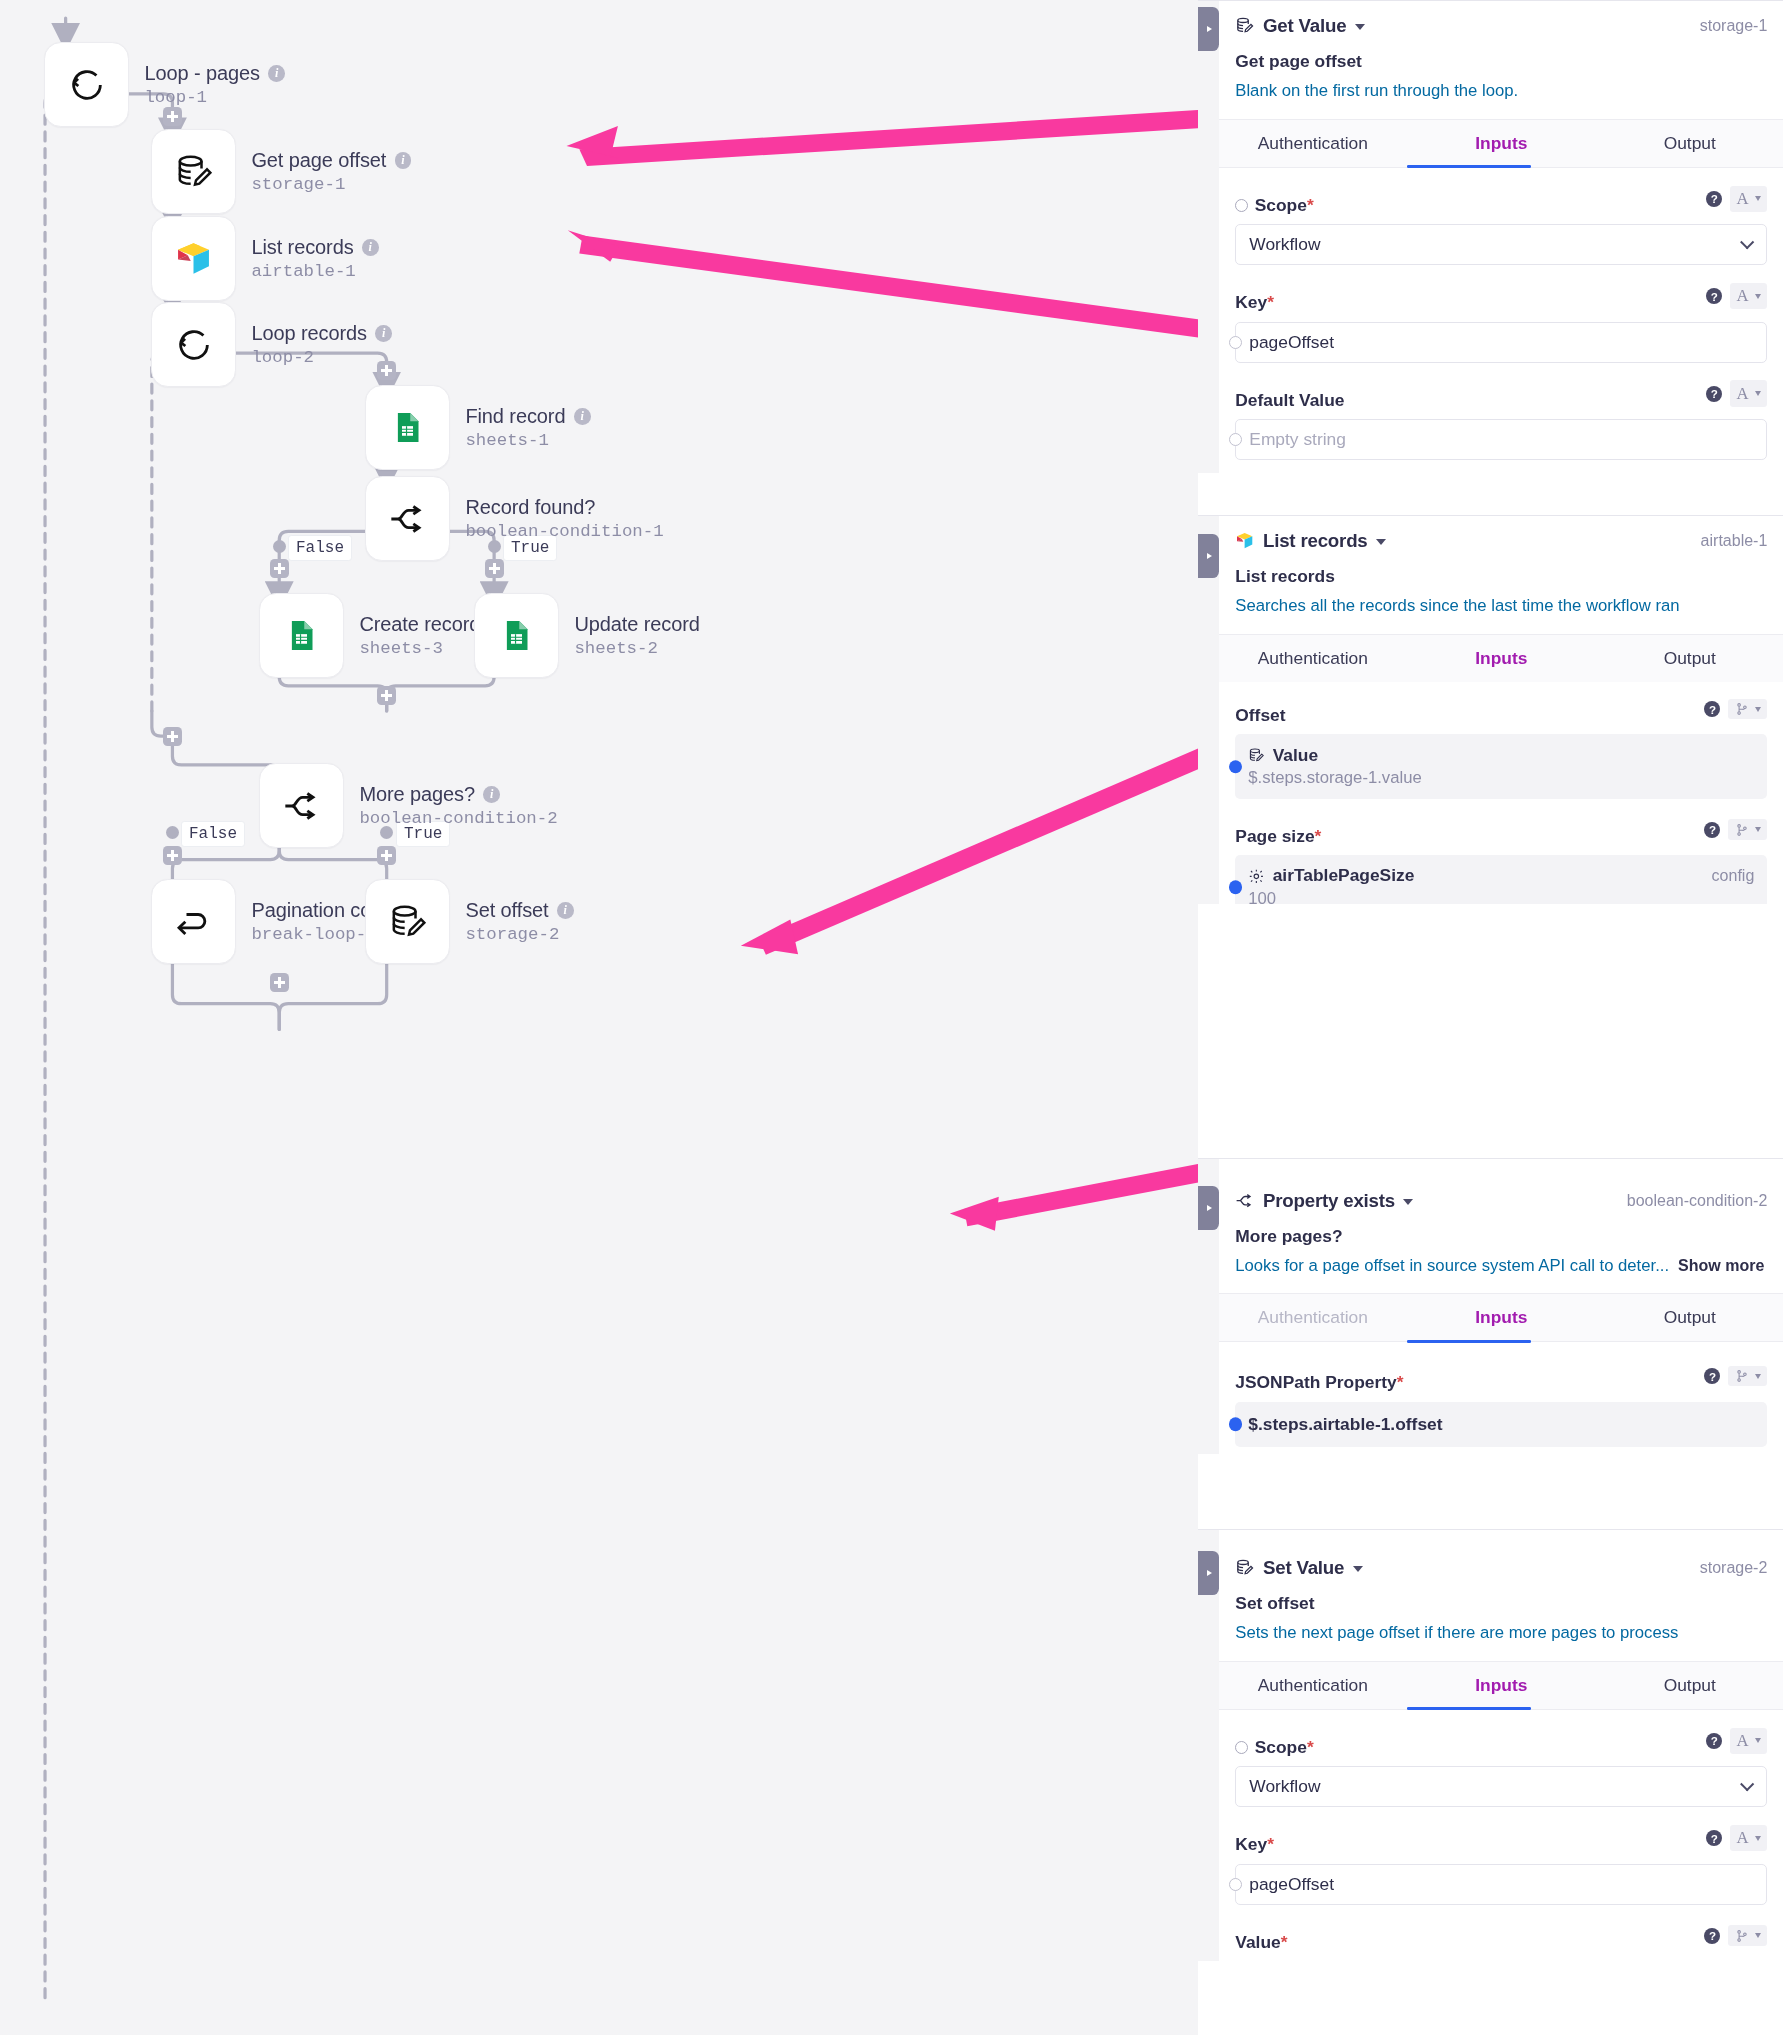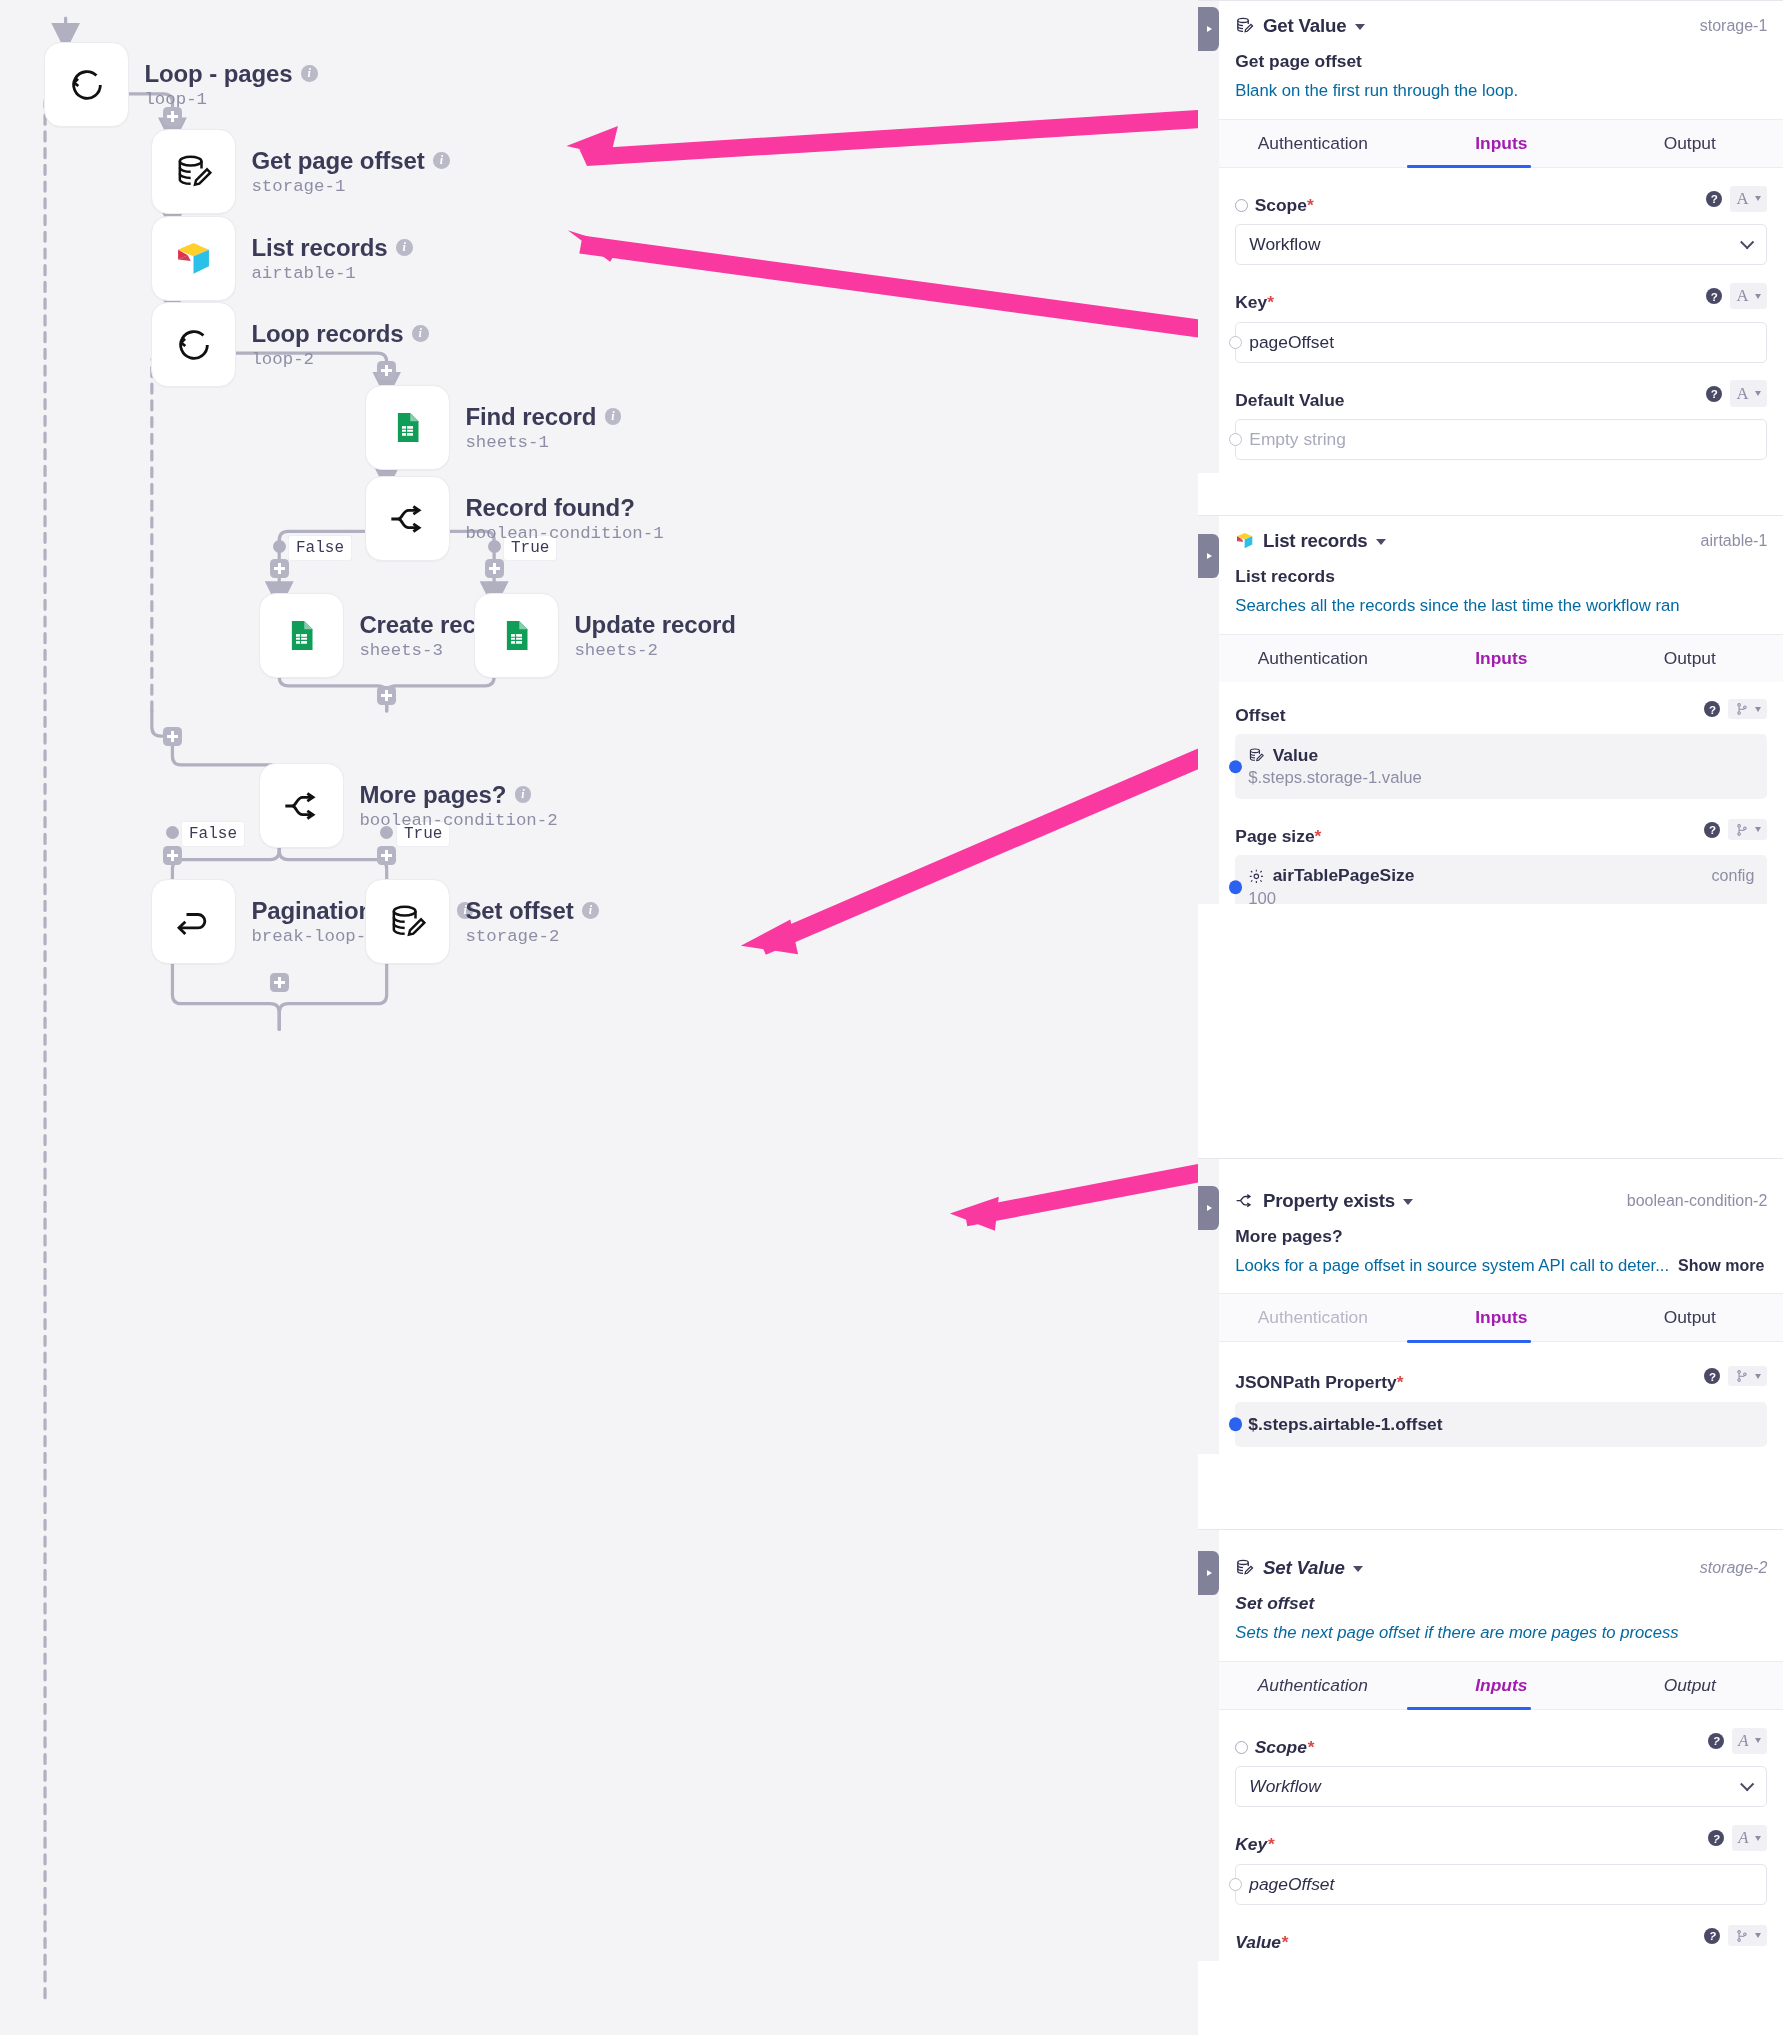--- a/index.html
+++ b/index.html
@@ -30,21 +30,21 @@
     background: #ffffff;
     border: 1.9px solid #ececf0;
     border-radius: 16.7px;
     display: flex; align-items: center; justify-content: center;
     flex: 0 0 auto;
     box-shadow: 0 0.6px 1.3px rgba(20,20,40,.04);
   }
   .node-text { display: flex; flex-direction: column; gap: 2.6px; }
   .node-title-row { display: flex; align-items: center; gap: 8.4px; }
   .node-title {
-    font-size: 24px; color: #3b3b58; font-weight: 700;
+    font-size: 20px; color: #3b3b58; font-weight: 400;
     letter-spacing: -0.1px; white-space: nowrap;
   }
   .node-sub {
     font-size: 17.4px; color: #8d8da6;
     font-family: "Liberation Mono", monospace;
     white-space: nowrap;
   }
   .info-dot {
     width: 16.7px; height: 16.7px; border-radius: 50%;
     background: #b9b9c8; color: #ffffff;
@@ -816,21 +816,21 @@
             </div>
           </div>
           <div class="token-box">
             <span class="token-dot"></span>
             <span class="token-single">$.steps.airtable-1.offset</span>
           </div>
         </div>
       </div>
     </div>
 
-    <div class="panel" style="top:1529px; height:432px;font-style:italic;">
+    <div class="panel" style="top:1529px; height:432px;">
       <div class="panel-left-strip"></div>
       <div class="panel-rail" style="top:20.6px;">
         <span class="rail-caret"></span>
       </div>
       <div class="panel-body" style="padding-top:13px;">
         <div class="panel-head">
           <div class="panel-head-left">
             <svg class="icon-sm" viewBox="0 0 24 24" fill="none" stroke="#2e2e4a" stroke-width="1.6">
               <ellipse cx="10" cy="5.5" rx="6.5" ry="2.6"></ellipse>
               <path d="M3.5 5.5v11c0 1.4 2.9 2.6 6.5 2.6"></path>

